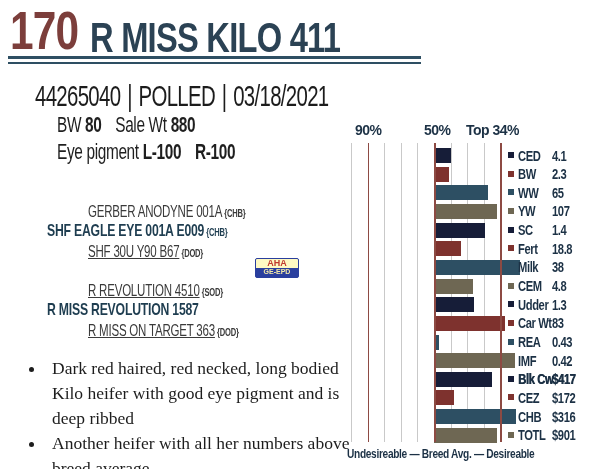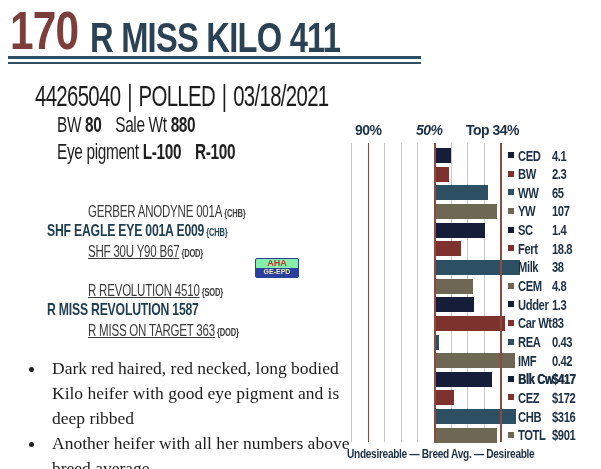--- a/index.html
+++ b/index.html
@@ -33,33 +33,33 @@
   .p0{left:88px;top:203px;}
   .p1{left:47px;top:222px;}
   .p2{left:88px;top:243px;}
   .p3{left:88px;top:282px;}
   .p4{left:47px;top:301px;}
   .p5{left:88px;top:322px;}
 
   
   .logo{position:absolute;left:255px;top:258px;width:42px;height:18px;background:#2a3f9e;
         border:1px solid #2a3f9e;border-radius:2px;overflow:hidden;text-align:center;line-height:1;}
-  .logo .l1{background:#86efac;color:#c0392f;font-size:9px;font-weight:bold;line-height:9px;letter-spacing:0;}
+  .logo .l1{background:#fef9c3;color:#c0392f;font-size:9px;font-weight:bold;line-height:9px;letter-spacing:0;}
   .logo .l2{color:#f4e9a8;font-size:7px;font-weight:bold;line-height:8px;letter-spacing:0;}
 
   
   .notes{position:absolute;left:24px;top:356px;width:322px;margin:0;padding:0 0 0 22px;
          font-family:"Liberation Serif",serif;font-size:17.5px;line-height:25px;color:#1d1d1d;}
   .notes li{padding-left:6px;}
 
   
   .chart{position:absolute;left:345px;top:120px;width:256px;height:349px;color:#1c3145;}
   .layer{position:absolute;left:0;top:0;right:0;bottom:0;}
   .ax{position:absolute;top:2px;font-size:14px;font-weight:bold;letter-spacing:-.5px;white-space:nowrap;}
-  .ax90{left:10px;}.ax50{left:71px;font-style:italic;}.axtop{left:121px;}
+  .ax90{left:10px;}.ax50{left:79px;}.axtop{left:121px;}
   .gridline{position:absolute;width:1px;background:#c9c9c9;}
   .gridline.accent{width:1.5px;background:#8d4a43;}
   .bar{position:absolute;}
   .marker{position:absolute;width:6px;height:6px;}
   .leg-label,.leg-value{position:absolute;font-size:14px;font-weight:bold;letter-spacing:-.5px;
         transform:scaleX(.8);transform-origin:0 0;white-space:nowrap;}
   .xb{text-shadow:.7px 0 0 currentColor;}
   .cfooter{position:absolute;left:2px;top:326px;font-size:13px;font-weight:bold;letter-spacing:-.4px;
         transform:scaleX(.78);transform-origin:0 0;white-space:nowrap;}
 </style>

